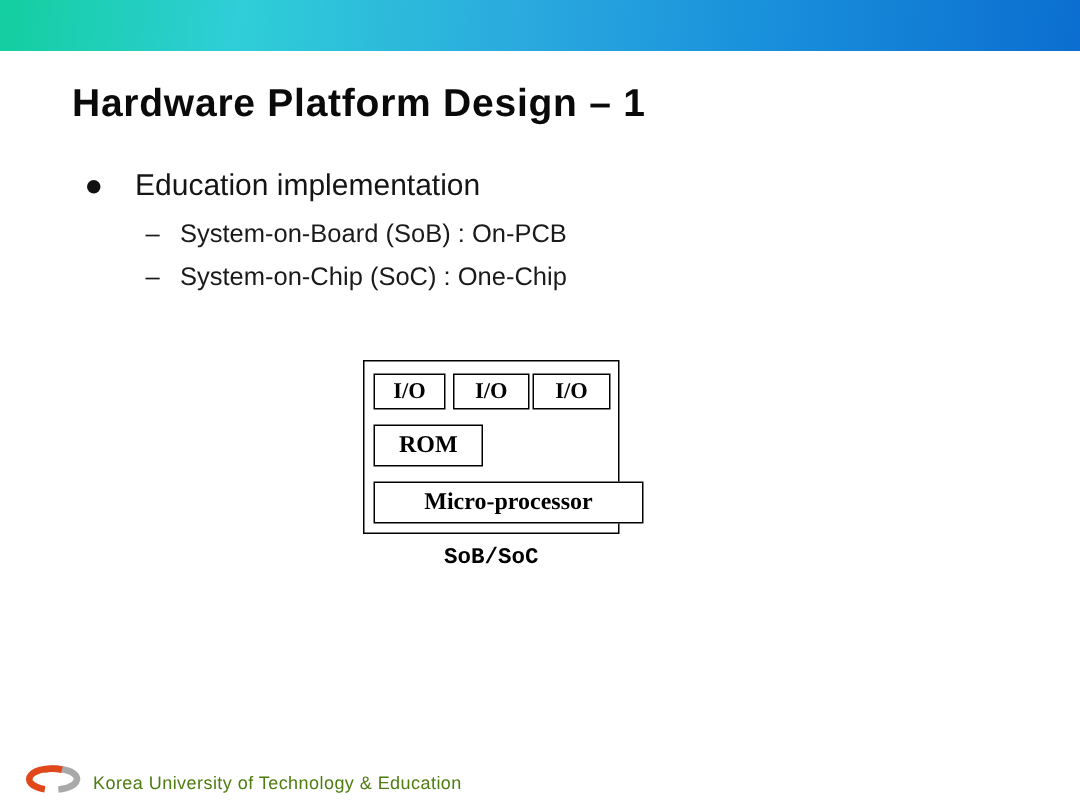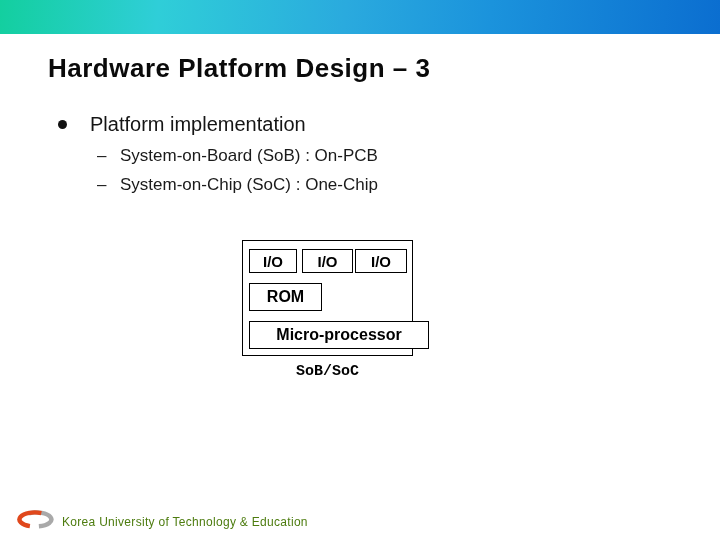--- a/index.html
+++ b/index.html
@@ -50,21 +50,21 @@
     width: 171px; height: 116px;
     border: 1px solid #000;
     background: #fff;
     box-sizing: border-box;
   }
   .dbox {
     position: absolute;
     border: 1px solid #000;
     box-sizing: border-box;
     display: flex; align-items: center; justify-content: center;
-    font-family: Liberation Sans, sans-serif;
+    font-family: Liberation Serif, serif;
     font-weight: bold;
     background: #fff;
     color: #000;
   }
   .io  { top: 8px; height: 24px; font-size: 15px; }
   .io1 { left: 6px;   width: 48px; }
   .io2 { left: 59px;  width: 51px; }
   .io3 { left: 112px; width: 52px; }
   .rom { left: 6px;  top: 42px; width: 73px; height: 28px; font-size: 16px; }
   .ram { left: 72px; top: 42px; width: 92px; height: 28px; font-size: 16px; }
@@ -82,25 +82,25 @@
     font-size: 12px; color: #4d7c0f;
     letter-spacing: 0.3px;
     white-space: nowrap;
   }
 </style>
 </head>
 <body>
 
 <div class="topbar"></div>
 
-<h1 class="slide-title">Hardware Platform Design – 3</h1>
+<h1 class="slide-title">Hardware Platform Design – 1</h1>
 
 <div class="bullet-row">
   <span class="bullet-dot"></span>
-  <span>Platform implementation</span>
+  <span>Education implementation</span>
 </div>
 
 <div class="sub-bullet sub-bullet-1">
   <span class="dash">–</span>
   <span>System-on-Board (SoB) : On-PCB</span>
 </div>
 
 <div class="sub-bullet sub-bullet-2">
   <span class="dash">–</span>
   <span>System-on-Chip (SoC) : One-Chip</span>

